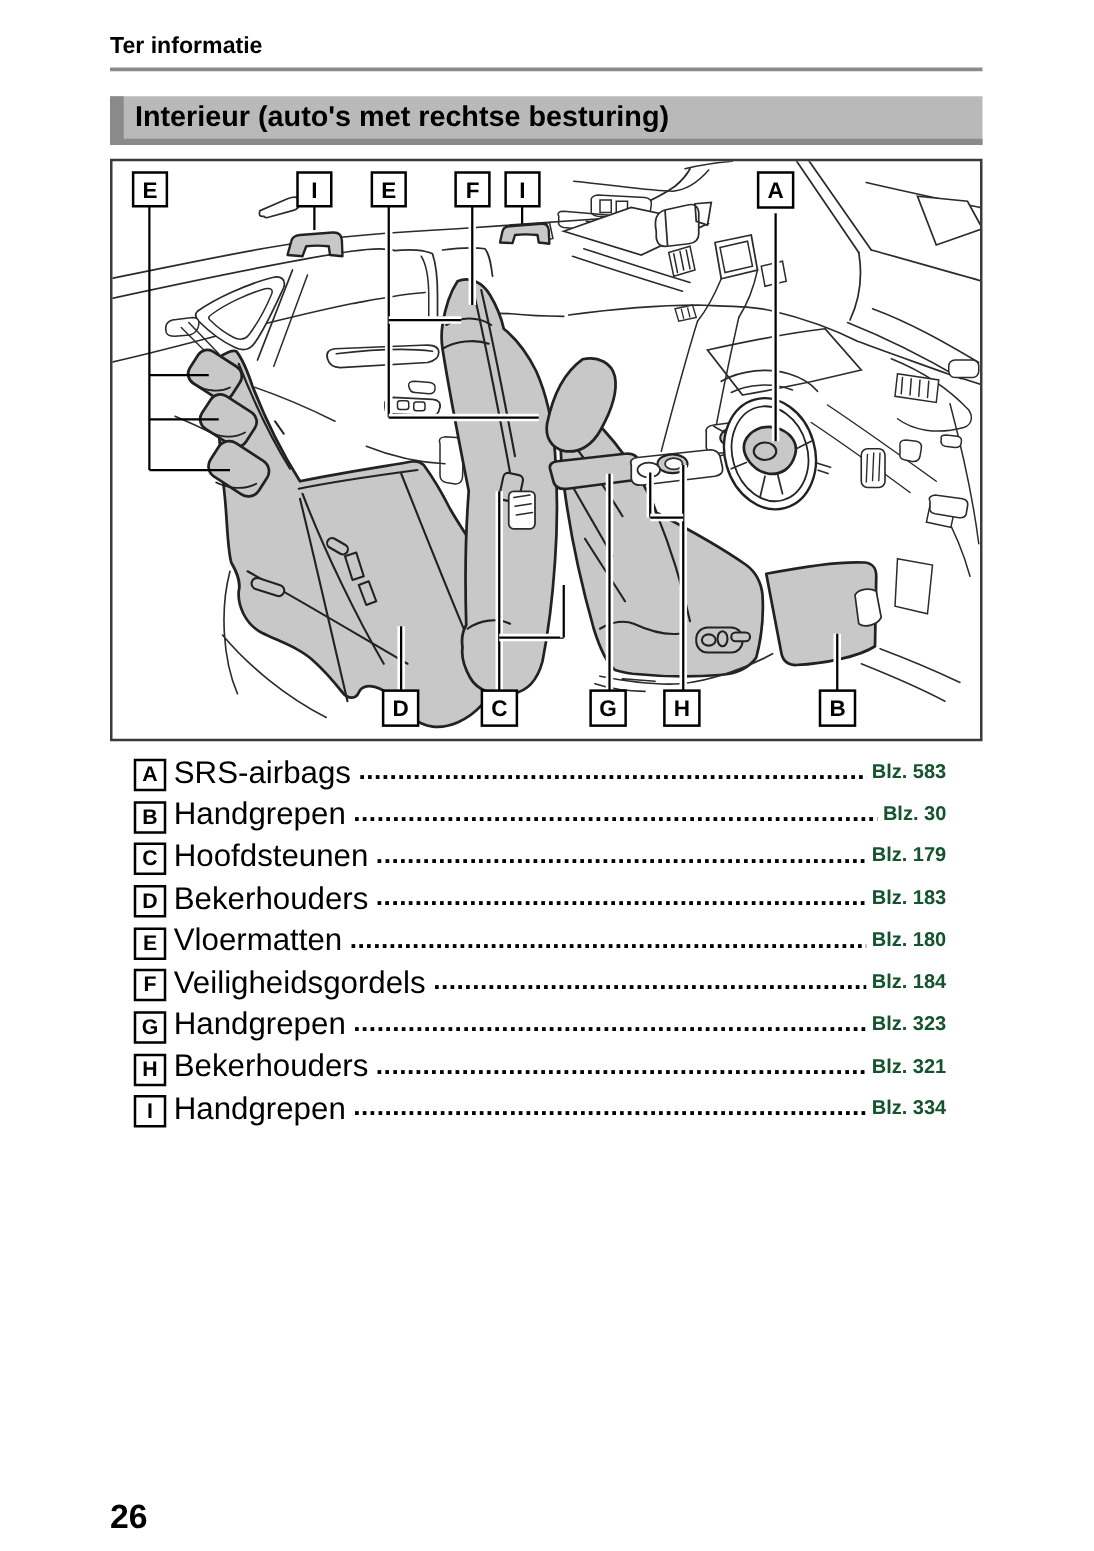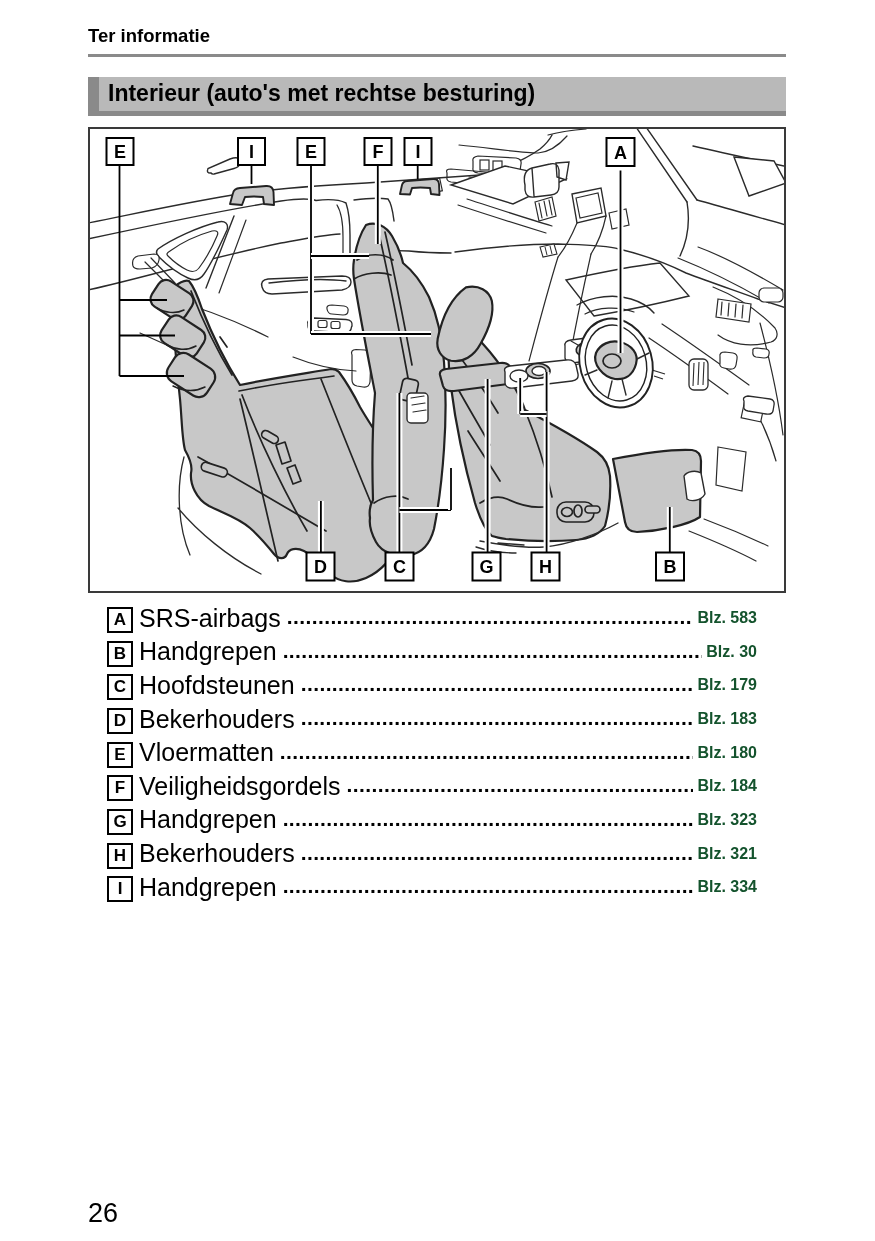--- a/index.html
+++ b/index.html
@@ -7,21 +7,21 @@
 .hdr{position:absolute;left:88px;top:25px;font-size:18.5px;font-weight:bold;color:#000;}
 .rule{position:absolute;left:88px;top:54px;width:698px;height:3px;background:#8a8a8a;}
 .bar{position:absolute;left:88px;top:77px;width:698px;height:39px;box-sizing:border-box;background:#b9b9b9;border-left:11px solid #8a8a8a;border-bottom:5px solid #8a8a8a;}
 .bar span{display:block;margin:3px 0 0 9px;font-size:23px;font-weight:bold;color:#000;}
 .frame{position:absolute;left:88px;top:127px;width:698px;height:466px;box-sizing:border-box;border:2px solid #3a3a3a;}
 .row{position:absolute;left:107px;width:650px;height:27px;display:flex;align-items:center;}
 .lb{width:26px;height:26px;box-sizing:border-box;border:2px solid #000;text-align:center;font-weight:bold;font-size:17px;line-height:22px;flex:0 0 26px;background:#fff;}
 .nm{font-weight:normal;font-size:25px;margin-left:6px;white-space:nowrap;position:relative;top:-2px;}
 .dots{flex:1;overflow:hidden;white-space:nowrap;font-weight:bold;font-size:21px;letter-spacing:0.4px;margin:0 4px 0 6px;color:#000;position:relative;top:-3px;}
 .pg{font-weight:bold;font-size:16px;color:#14532d;white-space:nowrap;position:relative;top:-2px;}
-.pnum{position:absolute;left:88px;top:1198px;font-size:27px;font-weight:normal;}
+.pnum{position:absolute;left:88px;top:1198px;font-size:27px;font-weight:bold;}
 </style>
 </head>
 <body>
 <div class="hdr">Ter informatie</div>
 <div class="rule"></div>
 <div class="bar">
     <span>Interieur (auto's met rechtse besturing)</span>
   </div>
 <div class="frame">
 <svg width="694" height="462" viewBox="2 2 694 462">

